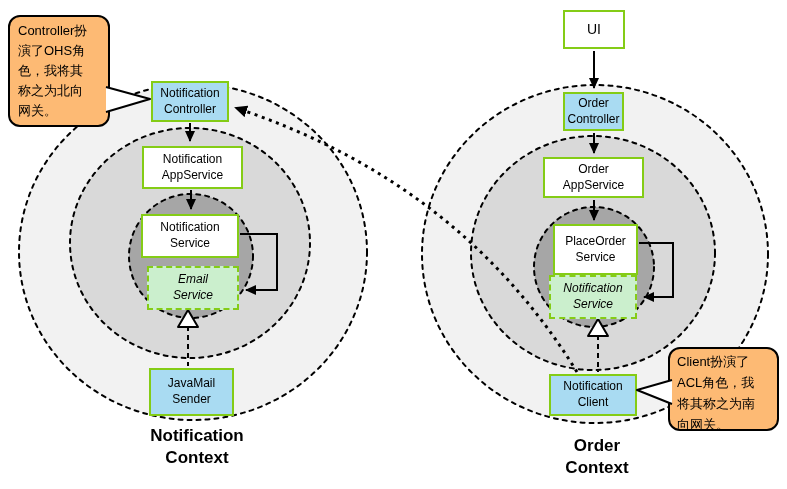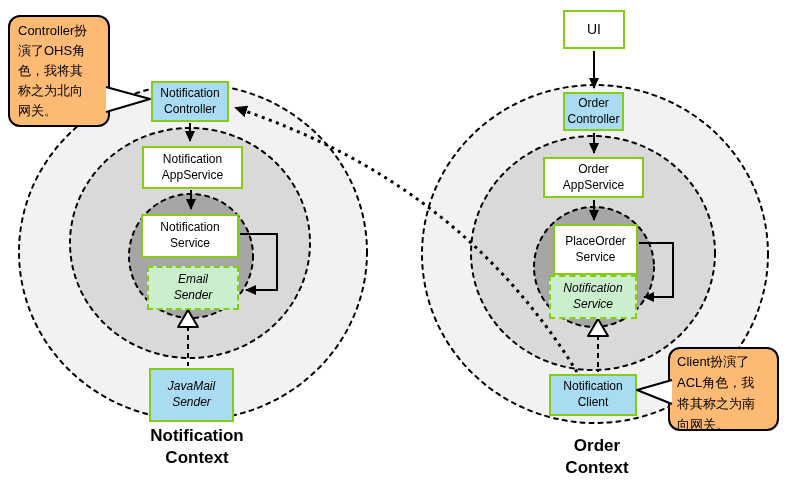--- a/index.html
+++ b/index.html
@@ -81,22 +81,22 @@
     <path class="dotted-big" d="M 577,372 Q 460,182 236,108" marker-end="url(#arrBig)"></path>
   </svg>
 
   <div class="node blue" style="left:151px; top:81px;  width:78px;  height:41px;">Notification
 Controller</div>
   <div class="node" style="left:142px; top:146px; width:101px; height:43px;">Notification
 AppService</div>
   <div class="node" style="left:141px; top:214px; width:98px;  height:44px;">Notification
 Service</div>
   <div class="node green" style="left:147px; top:266px; width:92px;  height:44px;">Email
-Sender</div>
-  <div class="node blue" style="left:149px; top:368px; width:85px;  height:54px;font-style:italic;">JavaMail
+Service</div>
+  <div class="node blue" style="left:149px; top:368px; width:85px;  height:48px;">JavaMail
 Sender</div>
 
   <div class="node ui-node" style="left:563px; top:10px;  width:62px;  height:39px;">UI</div>
   <div class="node blue" style="left:563px; top:92px;  width:61px;  height:39px;">Order
 Controller</div>
   <div class="node" style="left:543px; top:157px; width:101px; height:41px;">Order
 AppService</div>
   <div class="node" style="left:553px; top:224px; width:85px;  height:51px;">PlaceOrder
 Service</div>
   <div class="node green" style="left:549px; top:275px; width:88px;  height:44px;">Notification

